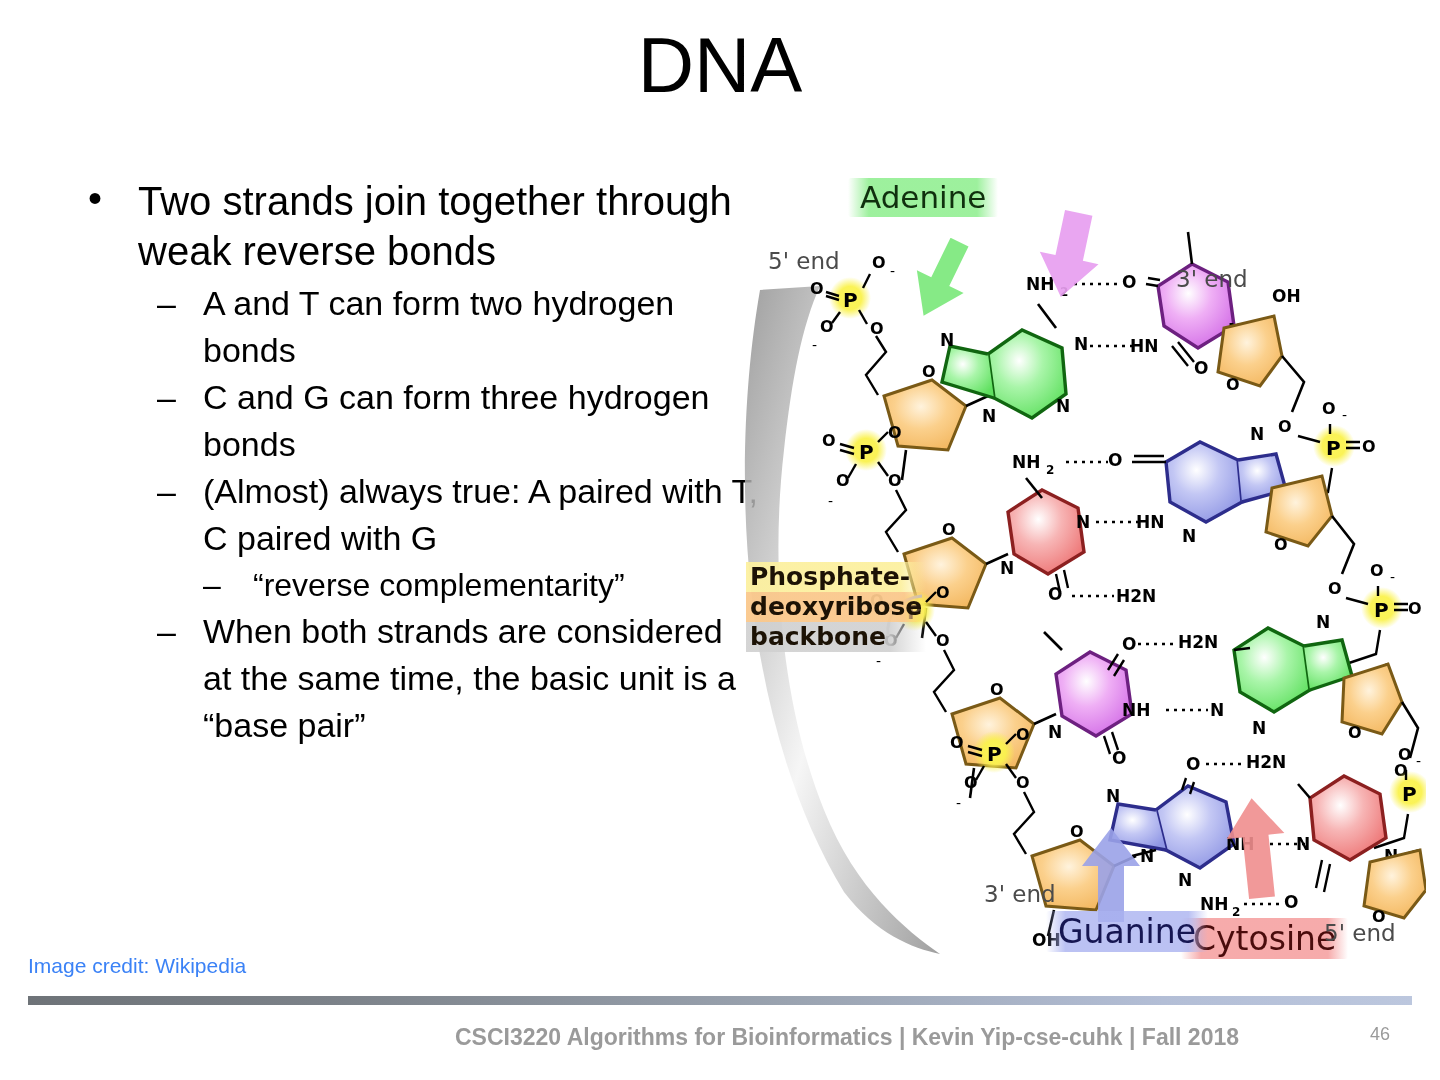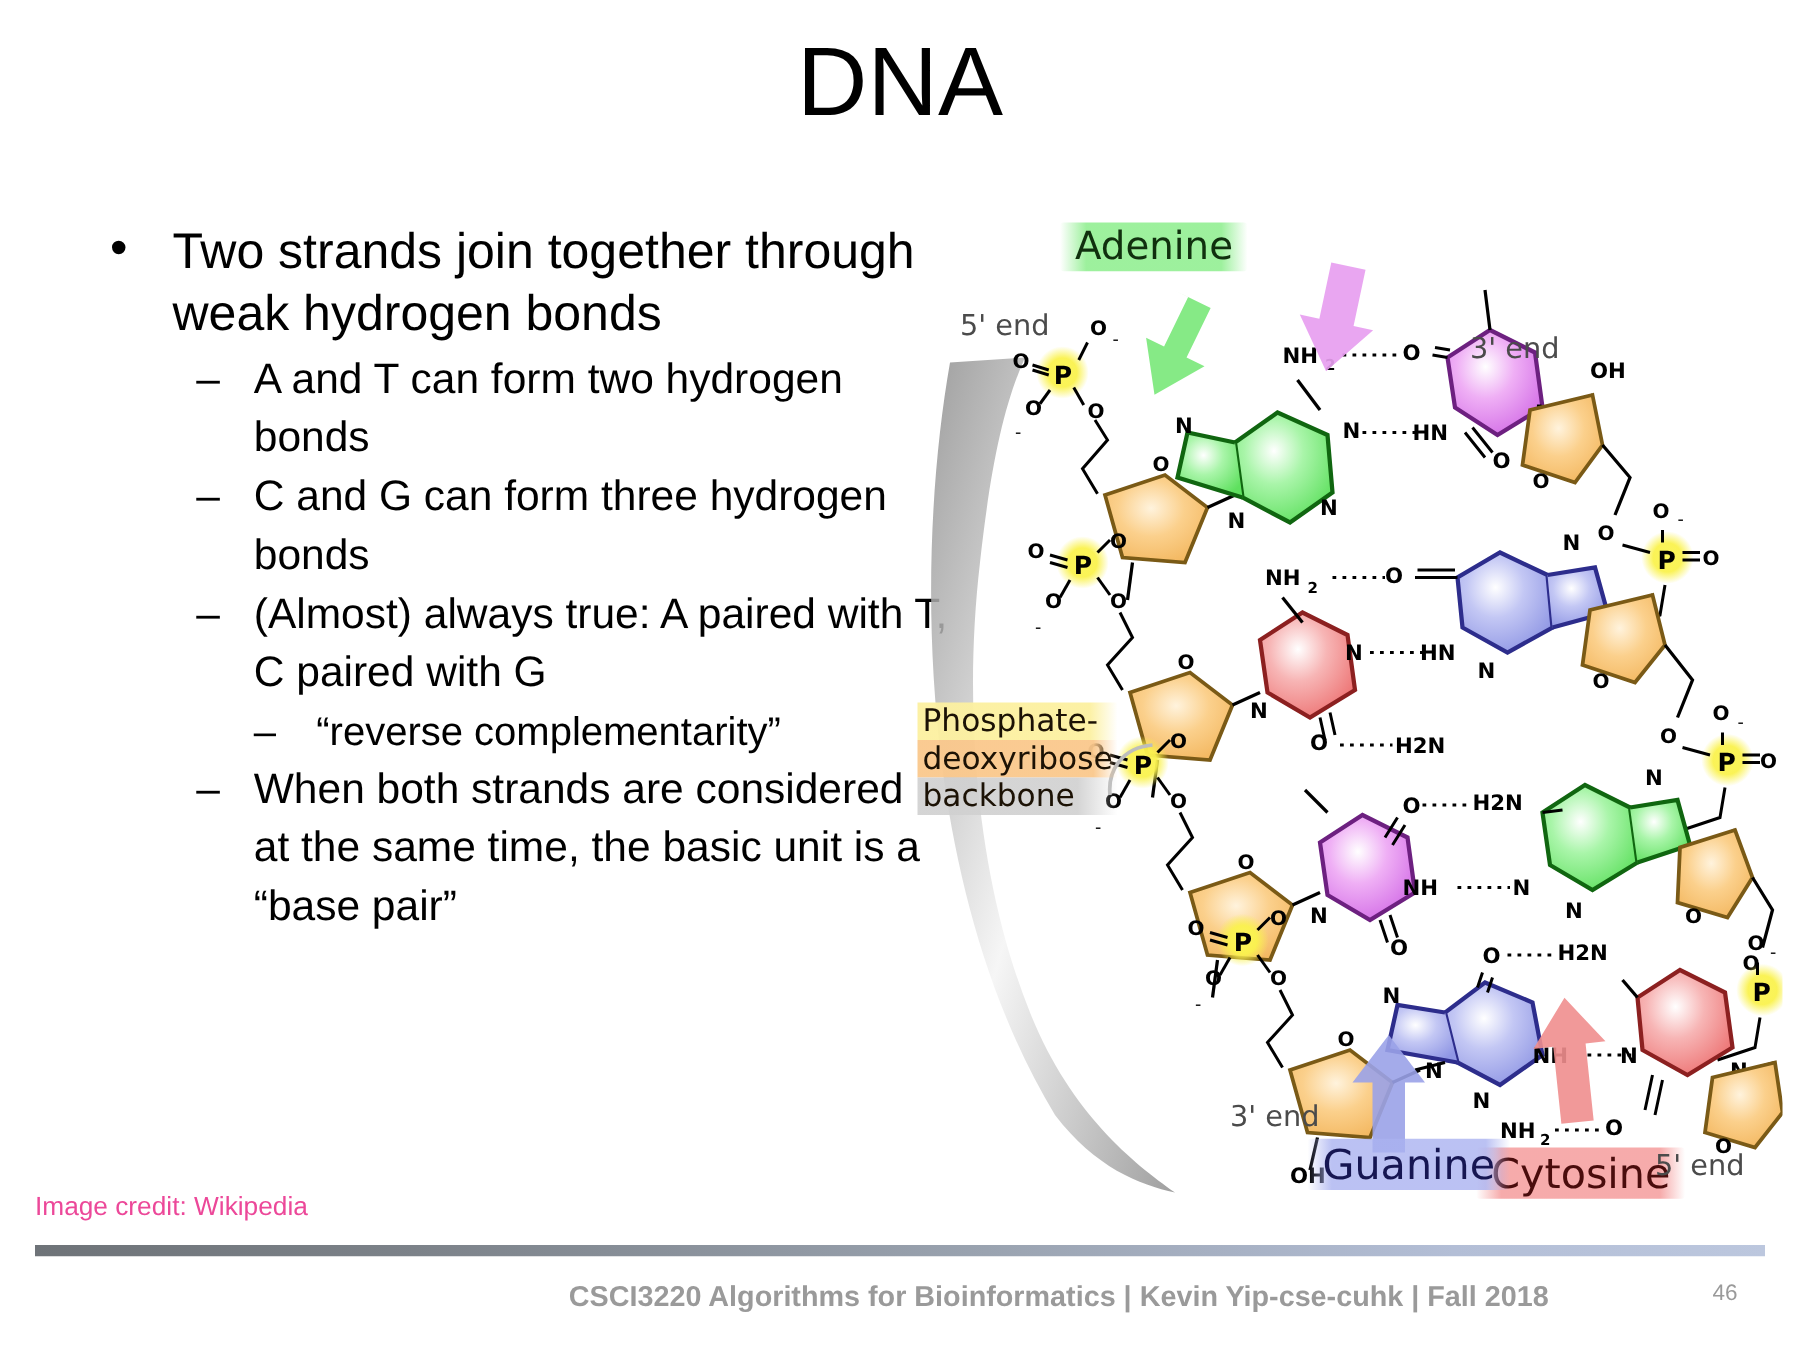--- a/index.html
+++ b/index.html
@@ -21,21 +21,21 @@
   .body{position:absolute;left:58px;top:176px;width:700px;}
   .l1{position:relative;padding-left:80px;font-size:40px;line-height:50px;color:#000;margin:0 0 4px 0;}
   .l1 .bul{position:absolute;left:30px;top:-3px;font-size:40px;line-height:50px;}
   .l2{position:relative;padding-left:145px;font-size:34px;line-height:47px;color:#000;margin:0;}
   .l2 .dash{position:absolute;left:99px;top:0px;font-size:34px;line-height:47px;}
   .l3{position:relative;padding-left:195px;font-size:32px;line-height:46px;color:#000;margin:0;}
   .l3 .dash{position:absolute;left:145px;top:0px;font-size:32px;line-height:46px;}
 
   
   .credit{
-    position:absolute;left:28px;top:953px;font-size:21px;color:#ec4899;line-height:26px;
+    position:absolute;left:28px;top:953px;font-size:21px;color:#3b82f6;line-height:26px;
   }
 
   
   .fbar{
     position:absolute;left:28px;top:996px;width:1384px;height:9px;
     background:linear-gradient(to right,#6e7378 0%,#7c8289 22%,#9aa3b0 55%,#b3bed6 82%,#bcc7de 100%);
   }
   .fleft{position:absolute;left:40px;top:1024px;font-size:23px;color:#9a9a9a;}
   .fmid{position:absolute;left:455px;top:1024px;font-size:23px;color:#9a9a9a;white-space:nowrap;font-weight:bold;}
   .fnum{position:absolute;left:1370px;top:1024px;font-size:18px;color:#9a9a9a;}
@@ -52,42 +52,42 @@
      padding:4px 12px;border-radius:3px;}
   .lbl-thymine{left:283px;top:11px;font-size:33px;color:#2a0b36;
      background:linear-gradient(to right,rgba(233,170,240,0) 0%,rgba(233,170,240,.85) 12%,rgba(233,170,240,.85) 88%,rgba(233,170,240,0) 100%);
      padding:4px 12px;border-radius:3px;}
   .lbl-cytosine{left:455px;top:724px;font-size:33px;color:#4a0c0c;
      background:linear-gradient(to right,rgba(244,150,150,0) 0%,rgba(244,150,150,.8) 12%,rgba(244,150,150,.8) 88%,rgba(244,150,150,0) 100%);
      padding:4px 12px;border-radius:3px;margin-top:44px;}
   .lbl-guanine{left:320px;top:761px;font-size:33px;color:#161652;
      background:linear-gradient(to right,rgba(170,178,240,0) 0%,rgba(170,178,240,.8) 12%,rgba(170,178,240,.8) 88%,rgba(170,178,240,0) 100%);
      padding:4px 12px;border-radius:3px;}
-  .lbl-bb{left:8px;top:412px;font-size:25px;color:#1c1205;font-weight:400;line-height:1.12;}
+  .lbl-bb{left:20px;top:412px;font-size:25px;color:#1c1205;font-weight:700;line-height:1.12;}
   .lbl-bb span{display:block;padding:1px 4px;}
   .bb1{background:linear-gradient(to right,rgba(252,240,160,.95) 0%,rgba(252,240,160,.95) 86%,rgba(252,240,160,0) 100%);}
   .bb2{background:linear-gradient(to right,rgba(250,200,140,.95) 0%,rgba(250,200,140,.95) 88%,rgba(250,200,140,0) 100%);}
   .bb3{background:linear-gradient(to right,rgba(208,208,208,.9) 0%,rgba(208,208,208,.9) 80%,rgba(208,208,208,0) 100%);}
   .endlbl{font-size:23px;color:#4b4b4b;font-family:"DejaVu Sans",sans-serif;}
   .e5t{left:42px;top:100px;}
   .e3t{left:450px;top:118px;}
   .e3b{left:258px;top:733px;}
   .e5b{left:598px;top:772px;}
 </style>
 </head>
 <body>
 
 <div class="slide">
 
   <div class="title">DNA</div>
 
   <div class="body">
     <p class="l1">
       <span class="bul">•</span>
-      <span>Two strands join together through weak hydrogen bonds</span>
+      <span>Two strands join together through weak reverse bonds</span>
     </p>
     <p class="l2">
       <span class="dash">–</span>
       <span>A and T can form two hydrogen bonds</span>
     </p>
     <p class="l2">
       <span class="dash">–</span>
       <span>C and G can form three hydrogen bonds</span>
     </p>
     <p class="l2">

